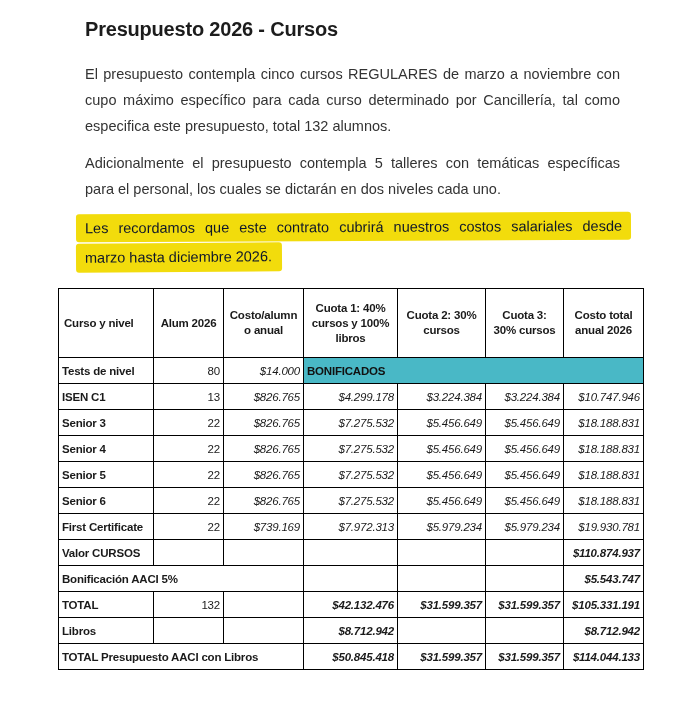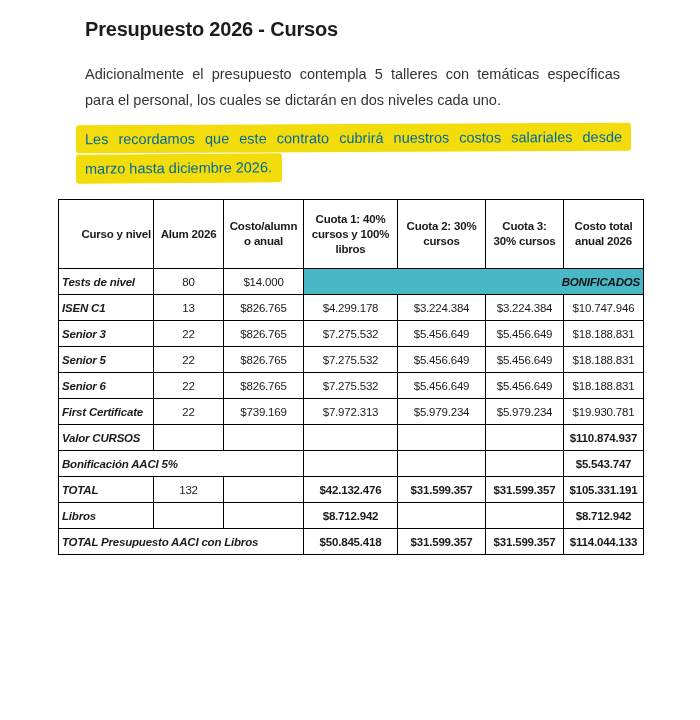--- a/index.html
+++ b/index.html
@@ -11,21 +11,21 @@
   }
   .doc { padding:18px 0 16px 85px; width:620px; }
   .title {
     font-size:20px; font-weight:bold; color:#1c1c1c;
     margin:0 0 20px 0; letter-spacing:-0.2px;
   }
   .para {
     width:535px; font-size:14.5px; line-height:26px;
     text-align:justify; margin:0 0 11px 0; color:#333333;
   }
-  .hl-para { width:535px; font-size:14.5px; line-height:26px; margin:0; color:#0369a1; }
+  .hl-para { width:535px; font-size:14.5px; line-height:26px; margin:0; color:#0f172a; }
   .hl-line1 {
     display:block; background:var(--hl-color);
     text-align:justify; text-align-last:justify;
     padding:1px 9px; margin:0 -11px 0 -9px;
     border-radius:3px; transform:rotate(-0.25deg);
   }
   .hl-line2 {
     display:inline-block; background:var(--hl-color);
     padding:1px 10px 2px 9px; margin:2px 0 0 -9px;
     border-radius:3px; transform:rotate(-0.45deg);
@@ -35,38 +35,39 @@
     width:585px; margin:16px 0 0 -27px;
     font-size:11.5px; letter-spacing:-0.2px; color:#1a1a1a;
   }
   table.budget th, table.budget td {
     border:1px solid #000000; padding:0 3px; overflow:hidden;
   }
   table.budget th {
     font-weight:bold; text-align:center; vertical-align:middle;
     white-space:pre-line; line-height:15px; height:69px; padding:2px 2px;
   }
-  table.budget th.h-left { text-align:right; padding-left:5px; }
+  table.budget th.h-left { text-align:left; padding-left:5px; }
   table.budget td { height:26px; }
-  td.lbl  { font-weight:bold; text-align:left; padding-left:4px; white-space:nowrap;font-style:italic; }
-  td.num  { text-align:center; }
-  td.money{ text-align:center; padding-right:4px; white-space:nowrap; }
+  td.lbl  { font-weight:bold; text-align:left; padding-left:4px; white-space:nowrap; }
+  td.num  { text-align:right; }
+  td.money{ text-align:right; padding-right:4px; white-space:nowrap;font-style:italic; }
   td.b    { font-weight:bold; }
   td.teal {
-    background:var(--teal); text-align:right; font-weight:bold; color:#111;font-style:italic;
+    background:var(--teal); text-align:left; font-weight:bold; color:#111;
   }
   td.light-right { border-right-color:#c8c8c8; }
 </style>
 </head>
 <body>
 
 <div class="doc">
 
   <h1 class="title">Presupuesto 2026 - Cursos</h1>
 
+  <p class="para">El presupuesto contempla cinco cursos REGULARES de marzo a noviembre con cupo máximo específico para cada curso determinado por Cancillería, tal como especifica este presupuesto, total 132 alumnos.</p>
 
   <p class="para">Adicionalmente el presupuesto contempla 5 talleres con temáticas específicas para el personal, los cuales se dictarán en dos niveles cada uno.</p>
 
   <p class="hl-para">
     <span class="hl-line1">Les recordamos que este contrato cubrirá nuestros costos salariales desde</span>
     <span class="hl-line2">marzo hasta diciembre 2026.</span>
   </p>
 
   <table class="budget">
     <colgroup>
@@ -114,20 +115,29 @@
       <tr>
         <td class="lbl">Senior 3</td>
         <td class="num">22</td>
         <td class="money">$826.765</td>
         <td class="money">$7.275.532</td>
         <td class="money">$5.456.649</td>
         <td class="money">$5.456.649</td>
         <td class="money">$18.188.831</td>
       </tr>
       <tr>
+        <td class="lbl">Senior 4</td>
+        <td class="num">22</td>
+        <td class="money">$826.765</td>
+        <td class="money">$7.275.532</td>
+        <td class="money">$5.456.649</td>
+        <td class="money">$5.456.649</td>
+        <td class="money">$18.188.831</td>
+      </tr>
+      <tr>
         <td class="lbl">Senior 5</td>
         <td class="num">22</td>
         <td class="money">$826.765</td>
         <td class="money">$7.275.532</td>
         <td class="money">$5.456.649</td>
         <td class="money">$5.456.649</td>
         <td class="money">$18.188.831</td>
       </tr>
       <tr>
         <td class="lbl">Senior 6</td>

